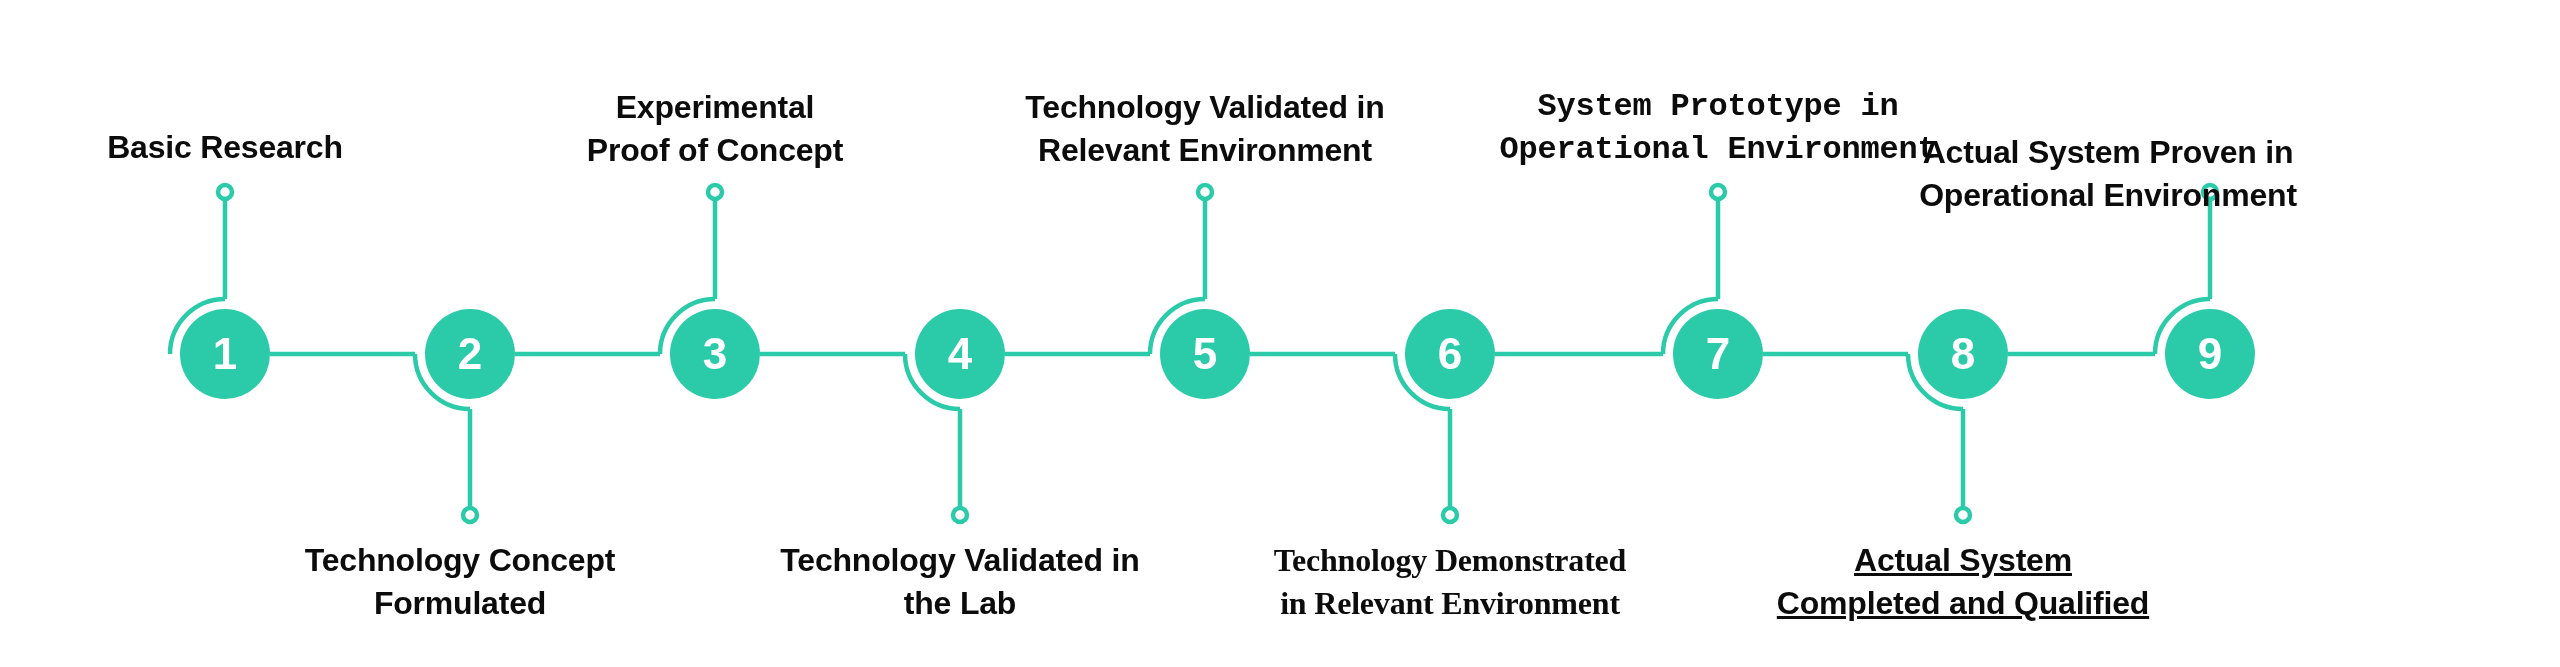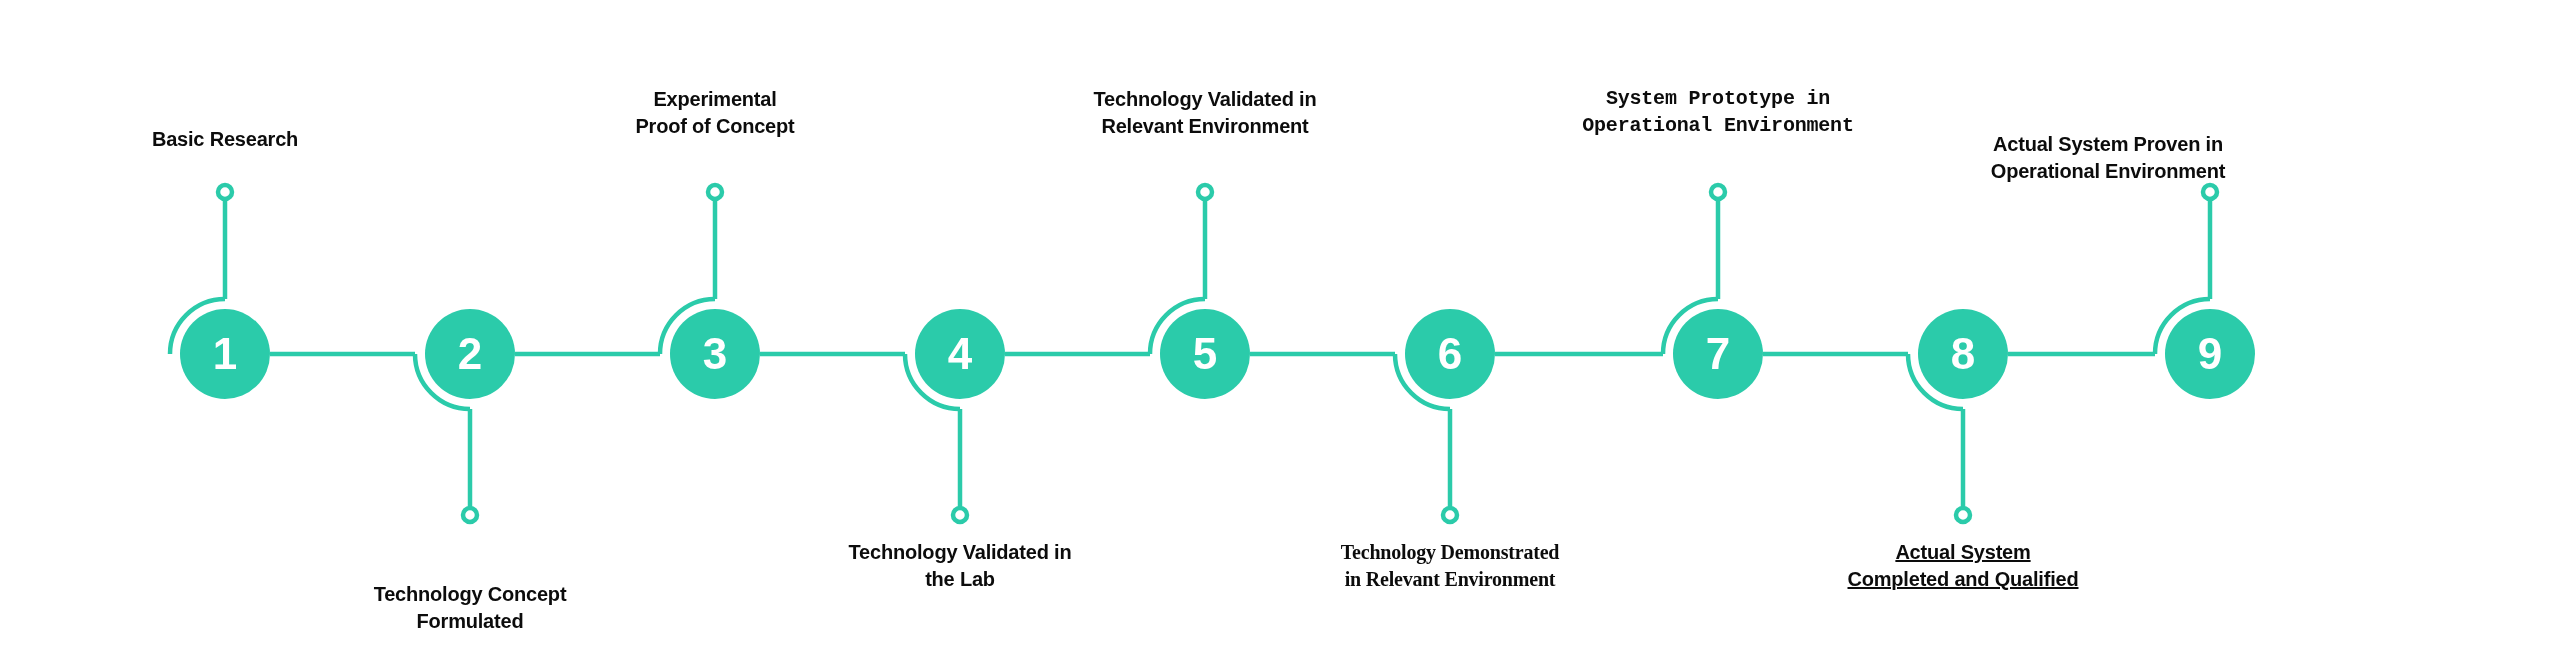--- a/index.html
+++ b/index.html
@@ -23,21 +23,21 @@
     left: 0;
     top: 0;
     width: 2560px;
     height: 667px;
   }
   .node-label {
     position: absolute;
     text-align: center;
     font-family: "Liberation Sans", sans-serif;
     font-weight: bold;
-    font-size: 20px;
+    font-size: 32px;
     line-height: 1.34;
     letter-spacing: -0.2px;
     color: #0c0c0c;
     white-space: pre-line;
     pointer-events: none;
   }
   .node-label.above {
     
   }
   .node-label.below {
@@ -118,21 +118,21 @@
       <div class="step-number" style="left: 670px; top: 332px; width: 90px;">3</div>
       <div class="step-number" style="left: 915px; top: 332px; width: 90px;">4</div>
       <div class="step-number" style="left: 1160px; top: 332px; width: 90px;">5</div>
       <div class="step-number" style="left: 1405px; top: 332px; width: 90px;">6</div>
       <div class="step-number" style="left: 1673px; top: 332px; width: 90px;">7</div>
       <div class="step-number" style="left: 1918px; top: 332px; width: 90px;">8</div>
       <div class="step-number" style="left: 2165px; top: 332px; width: 90px;">9</div>
     </div>
   <div id="labels">
       <div class="node-label above" style="width: 520px; left: -35px; top: 126px;">Basic Research</div>
-      <div class="node-label below" style="width: 520px; left: 210px; top: 539px; margin-top: 42px;">Technology Concept
+      <div class="node-label below" style="width: 520px; left: 200px; top: 539px;">Technology Concept
 Formulated</div>
       <div class="node-label above" style="width: 520px; left: 455px; top: 86px;">Experimental
 Proof of Concept</div>
       <div class="node-label below" style="width: 520px; left: 700px; top: 539px;">Technology Validated in
 the Lab</div>
       <div class="node-label above" style="width: 520px; left: 945px; top: 86px;">Technology Validated in
 Relevant Environment</div>
       <div class="node-label below" style="width: 520px; left: 1190px; top: 539px; font-family: Liberation Serif, serif;">Technology Demonstrated
 in Relevant Environment</div>
       <div class="node-label above" style="width: 520px; left: 1458px; top: 86px; font-family: Liberation Mono, monospace;">System Prototype in

